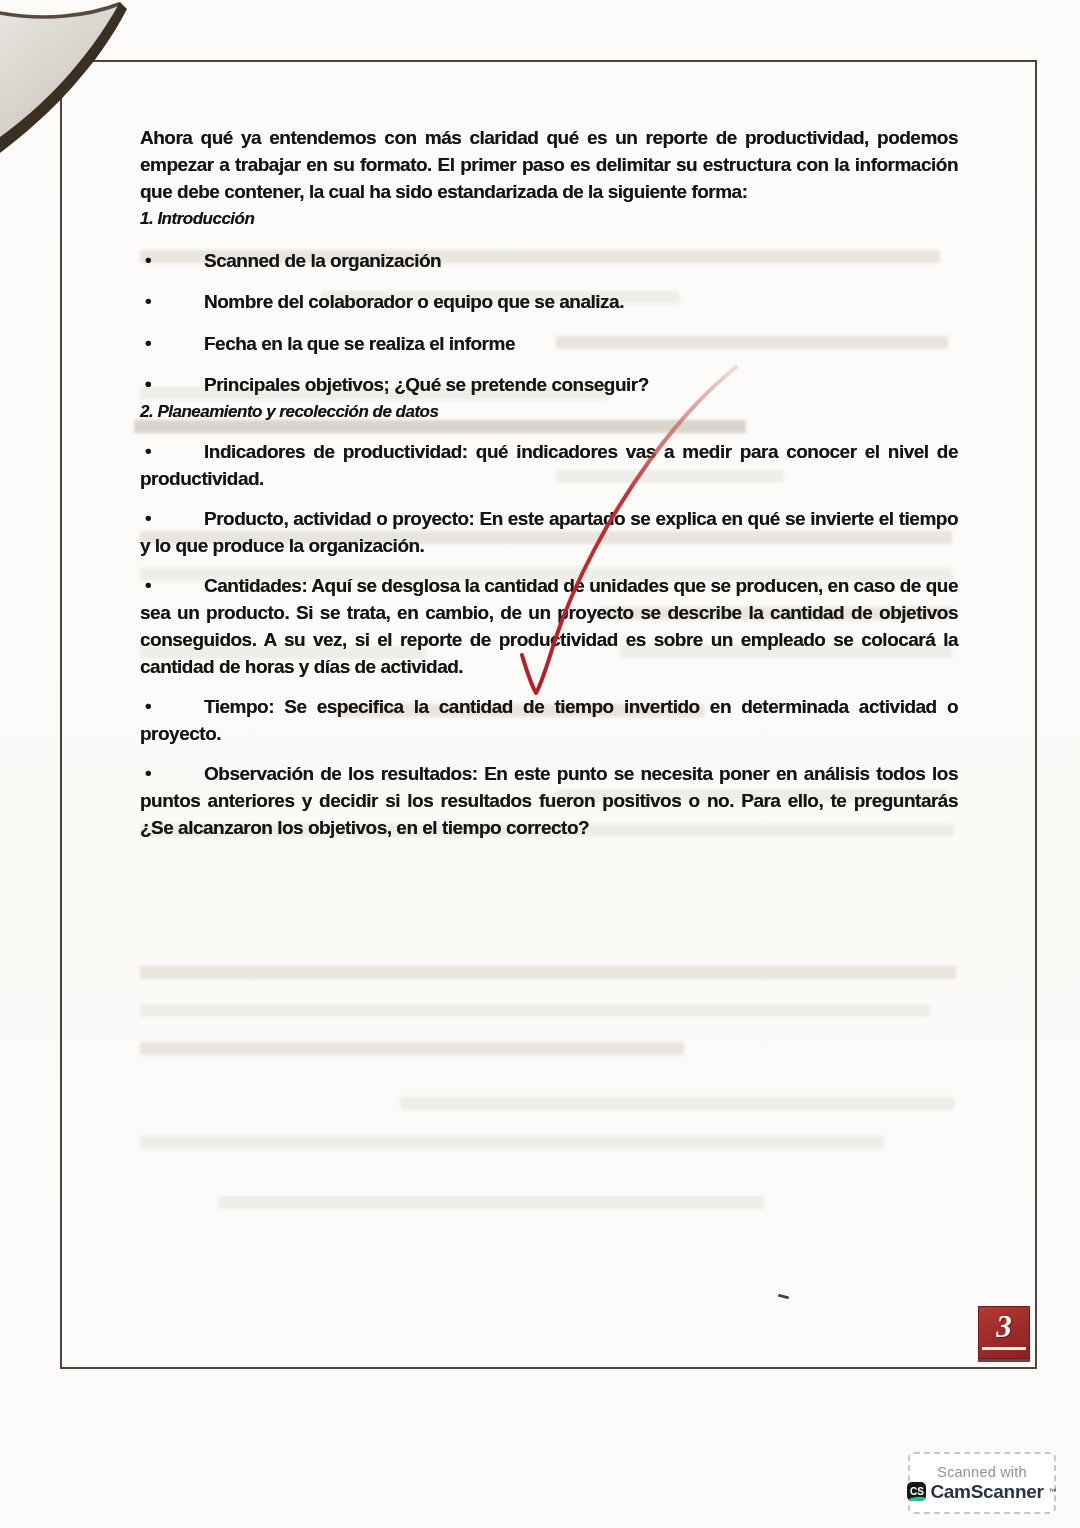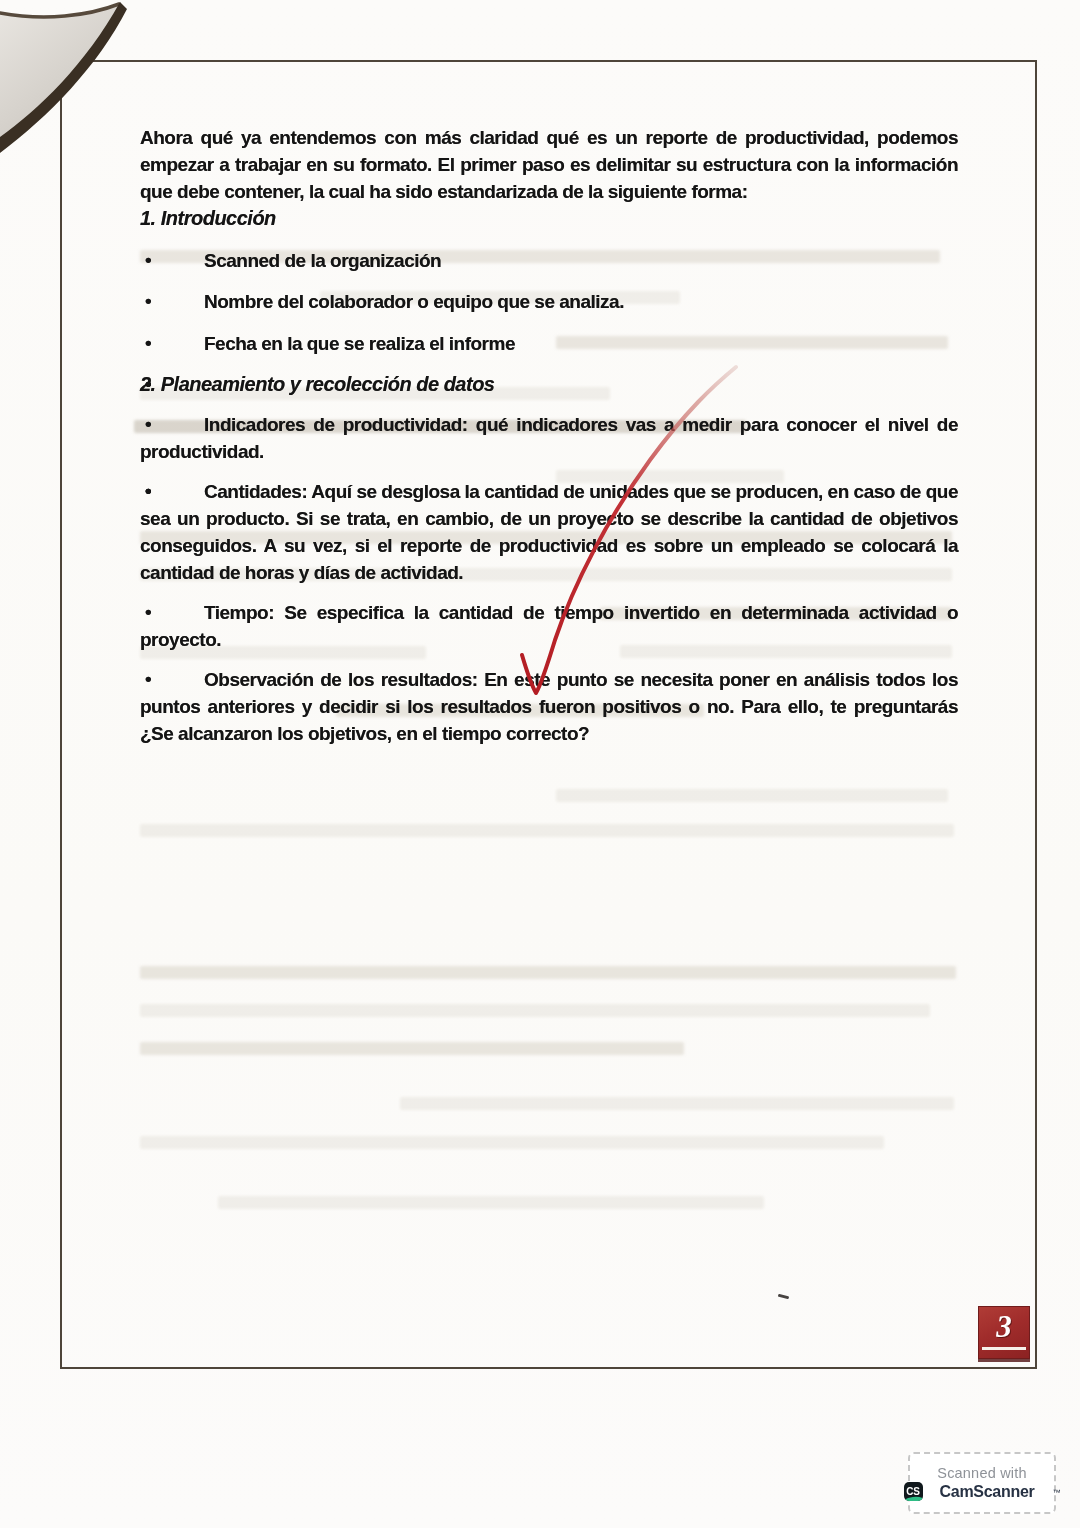--- a/index.html
+++ b/index.html
@@ -17,21 +17,21 @@
   .corner-svg{position:absolute;left:0;top:0;pointer-events:none;}
   
   .content{
     position:absolute;left:140px;top:124px;width:818px;
     color:#141414;font-size:19px;font-weight:700;line-height:27px;
     letter-spacing:-0.5px;text-align:justify;
     text-shadow:0 0 0.4px rgba(0,0,0,0.55);
   }
   .content p{margin:0;}
   .section-heading{
-    font-style:italic;font-size:20px;margin:0;text-align:left;
+    font-style:italic;font-size:17px;margin:0;text-align:left;
   }
   .h1-gap{margin-top:33px;}
   .h2-gap{margin-top:21px;}
   .bullet{position:relative;text-indent:64px;}
   .bullet .dot{
     position:absolute;left:5px;top:-1px;text-indent:0;font-size:19px;
   }
   .list-1 .bullet{margin-top:14.5px;text-align:left;}
   .list-1{margin-top:13px;}
   .list-2 .bullet{margin-top:13px;}
@@ -65,33 +65,33 @@
     text-shadow:1px 1px 0 rgba(60,10,10,0.6);
   }
   
   .scanbadge{
     position:absolute;left:908px;top:1452px;width:148px;height:62px;
     background:#ffffff;border:2px dashed #c7c7c7;border-radius:6px;
     display:flex;flex-direction:column;align-items:center;justify-content:center;
     gap:1px;box-sizing:border-box;
   }
   .scanned-with{color:#8e9298;font-size:14.5px;font-weight:400;letter-spacing:0.2px;}
-  .brandrow{display:flex;align-items:center;gap:17px;}
+  .brandrow{display:flex;align-items:center;gap:4px;}
   .cs-logo{
     width:19px;height:19px;border-radius:5px;background:#10181c;
     position:relative;overflow:hidden;flex:0 0 auto;
     display:flex;align-items:center;justify-content:center;
     color:#fff;font-size:10px;font-weight:700;letter-spacing:0;
   }
   .cs-logo .green{
     position:absolute;left:-4px;right:-4px;bottom:-7px;height:11px;
     background:#2ebd85;border-radius:60% 60% 0 0/80% 80% 0 0;
     transform:rotate(-7deg);
   }
-  .brandname{color:#273244;font-size:16px;font-weight:700;letter-spacing:-0.3px;}
+  .brandname{color:#273244;font-size:19px;font-weight:700;letter-spacing:-0.3px;}
   .tm{color:#273244;font-size:8px;align-self:flex-start;margin-top:6px;margin-left:1px;}
 </style>
 </head>
 <body>
 
 <div class="canvas">
 
   <div class="page-border"></div>
 
   <div class="ghost" style="left:140px;top:250px;width:800px;"></div>
@@ -131,32 +131,34 @@
       </div>
       <div class="bullet">
         <span class="dot">•</span>
         <span>Fecha en la que se realiza el informe</span>
       </div>
       <div class="bullet">
         <span class="dot">•</span>
       </div>
       <div class="bullet">
         <span class="dot">•</span>
+        <span>Principales objetivos; ¿Qué se pretende conseguir?</span>
       </div>
     </div>
 
     <p class="section-heading h2-gap">2. Planeamiento y recolección de datos</p>
 
     <div class="list-2">
       <div class="bullet">
         <span class="dot">•</span>
         <span>Indicadores de productividad: qué indicadores vas a medir para conocer el nivel de productividad.</span>
       </div>
       <div class="bullet">
         <span class="dot">•</span>
+        <span>Producto, actividad o proyecto: En este apartado se explica en qué se invierte el tiempo y lo que produce la organización.</span>
       </div>
       <div class="bullet">
         <span class="dot">•</span>
         <span>Cantidades: Aquí se desglosa la cantidad de unidades que se producen, en caso de que sea un producto. Si se trata, en cambio, de un proyecto se describe la cantidad de objetivos conseguidos. A su vez, si el reporte de productividad es sobre un empleado se colocará la cantidad de horas y días de actividad.</span>
       </div>
       <div class="bullet">
         <span class="dot">•</span>
         <span>Tiempo: Se especifica la cantidad de tiempo invertido en determinada actividad o proyecto.</span>
       </div>
       <div class="bullet">

